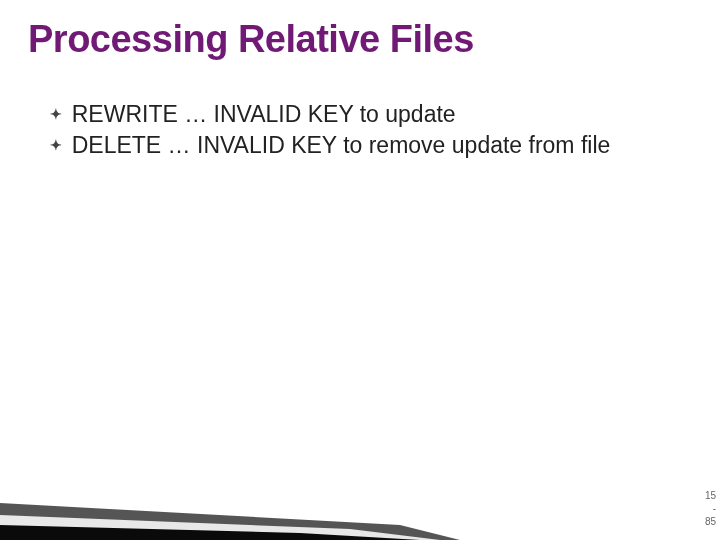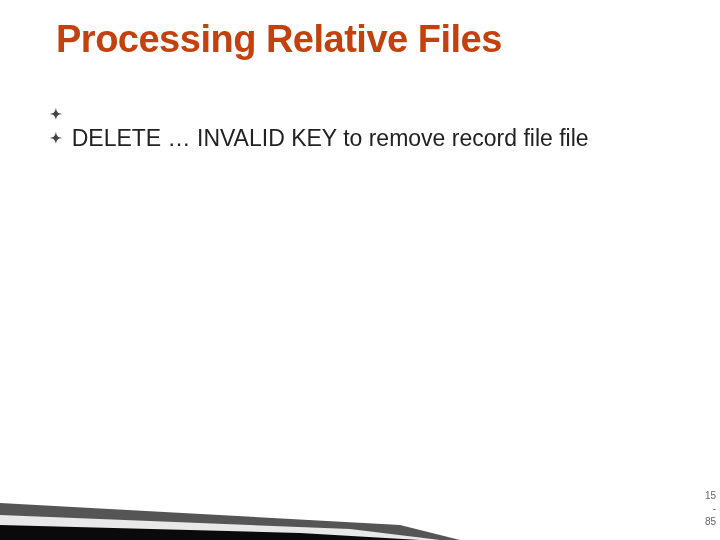--- a/index.html
+++ b/index.html
@@ -14,23 +14,22 @@
       position: relative;
       font-family: "Segoe UI", Arial, sans-serif;
       overflow: hidden;
     }
     .slide-title {
       position: absolute;
       top: 18px;
       left: 28px;
       font-size: 38px;
       font-weight: 600;
-      color: #c2410c;
+      color: #701a75;
       letter-spacing: -0.5px;
-      margin-left: 28px;
     }
     .bullet-list {
       position: absolute;
       top: 100px;
       left: 50px;
       right: 100px;
     }
     .bullet-item {
       display: flex;
       align-items: flex-start;
@@ -69,24 +68,25 @@
     }
   </style>
 </head>
 <body>
 
 <h1 class="slide-title">Processing Relative Files</h1>
 
 <div class="bullet-list">
   <div class="bullet-item">
     <span class="bullet-marker">✦</span>
+    <span class="bullet-text">REWRITE … INVALID KEY to update</span>
   </div>
   <div class="bullet-item">
     <span class="bullet-marker">✦</span>
-    <span class="bullet-text">DELETE … INVALID KEY to remove record file file</span>
+    <span class="bullet-text">DELETE … INVALID KEY to remove update from file</span>
   </div>
 </div>
 
 <svg class="decor-wedge" viewBox="0 0 460 95" preserveAspectRatio="none">
   <polygon points="0,58 400,80 460,95 0,95" fill="#555555"></polygon>
   <polygon points="0,70 350,84 440,95 0,95" fill="#e8e8e8"></polygon>
   <polygon points="0,80 300,88 420,95 0,95" fill="#0a0a0a"></polygon>
 </svg>
 
 <div class="page-number">

